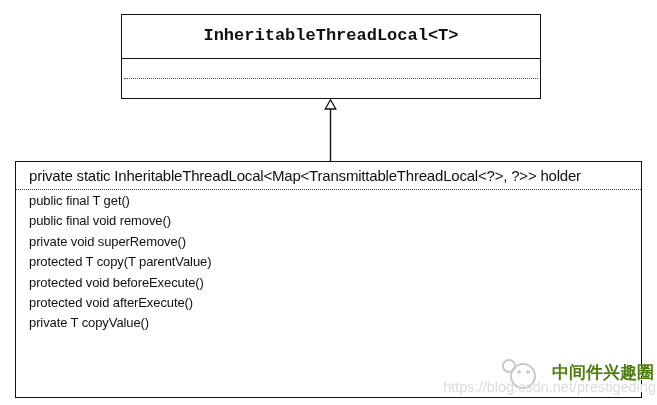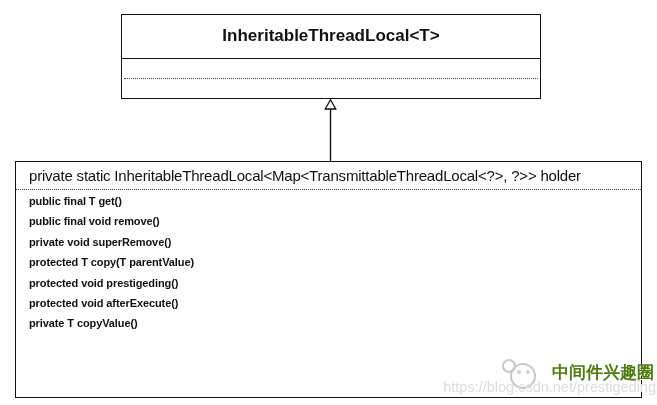--- a/index.html
+++ b/index.html
@@ -18,20 +18,21 @@
     box-sizing:border-box;
   }
   .parent-box{left:121px;top:14px;width:420px;height:85px;}
   .child-box{left:15px;top:161px;width:627px;height:237px;}
   .uml-title{
     font-weight:bold;
     font-size:17px;
     text-align:center;
     border-bottom:1.5px solid #111;
     box-sizing:border-box;
+    font-family:Liberation Mono, monospace;
   }
   .parent-box .uml-title{height:44px;line-height:42px;}
   .child-box .uml-title{height:43px;line-height:41px;}
   .empty-compartment{position:relative;height:38px;}
   .dotted-divider{
     position:absolute;left:2px;right:2px;top:50%;
     border-top:1px dotted #444;
   }
   .field-row{
     height:27px;line-height:27px;
@@ -40,24 +41,23 @@
     letter-spacing:-0.2px;
     white-space:nowrap;
   }
   .methods{
     border-top:1px dotted #444;
     padding-top:1px;
   }
   .method-row{
     line-height:20.4px;
     padding-left:13px;
-    font-size:11px;
+    font-size:13px;
     letter-spacing:-0.1px;
     white-space:nowrap;
-    font-weight:bold;
   }
   .arrow-svg{position:absolute;left:310px;top:99px;}
   .watermark-brand{
     position:absolute;left:552px;top:361px;
     font-size:17px;font-weight:bold;
     color:#4d7c0f;
     text-shadow:1px 1px 0 #ffffff;
     white-space:nowrap;
   }
   .watermark-url{
@@ -88,21 +88,21 @@
 
   <div class="uml-box child-box">
     <div class="fields">
       <div class="field-row">private static InheritableThreadLocal&lt;Map&lt;TransmittableThreadLocal&lt;?&gt;, ?&gt;&gt; holder</div>
     </div>
     <div class="methods">
       <div class="method-row">public final T get()</div>
       <div class="method-row">public final void remove()</div>
       <div class="method-row">private void superRemove()</div>
       <div class="method-row">protected T copy(T parentValue)</div>
-      <div class="method-row">protected void prestigeding()</div>
+      <div class="method-row">protected void beforeExecute()</div>
       <div class="method-row">protected void afterExecute()</div>
       <div class="method-row">private T copyValue()</div>
     </div>
   </div>
 
   <svg class="brand-logo" width="42" height="34" viewBox="0 0 42 34">
     <circle cx="25" cy="19" r="12" fill="none" stroke="#c8c8c8" stroke-width="2"></circle>
     <circle cx="11" cy="9" r="6" fill="none" stroke="#c8c8c8" stroke-width="2"></circle>
     <circle cx="21" cy="15" r="2" fill="#d2d2d2"></circle>
     <circle cx="30" cy="15" r="2" fill="#d2d2d2"></circle>

